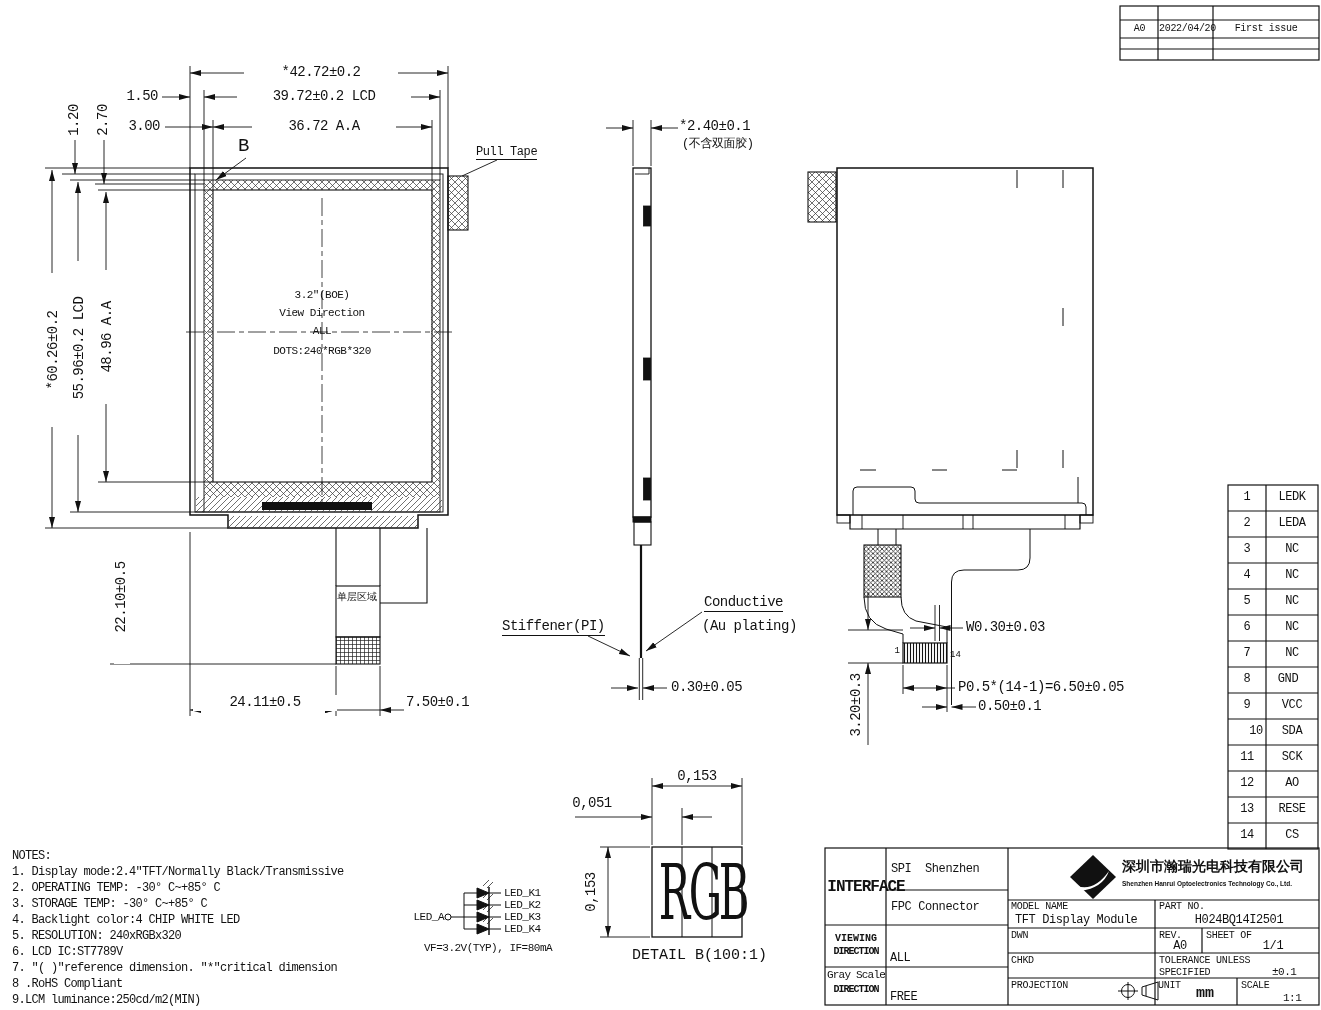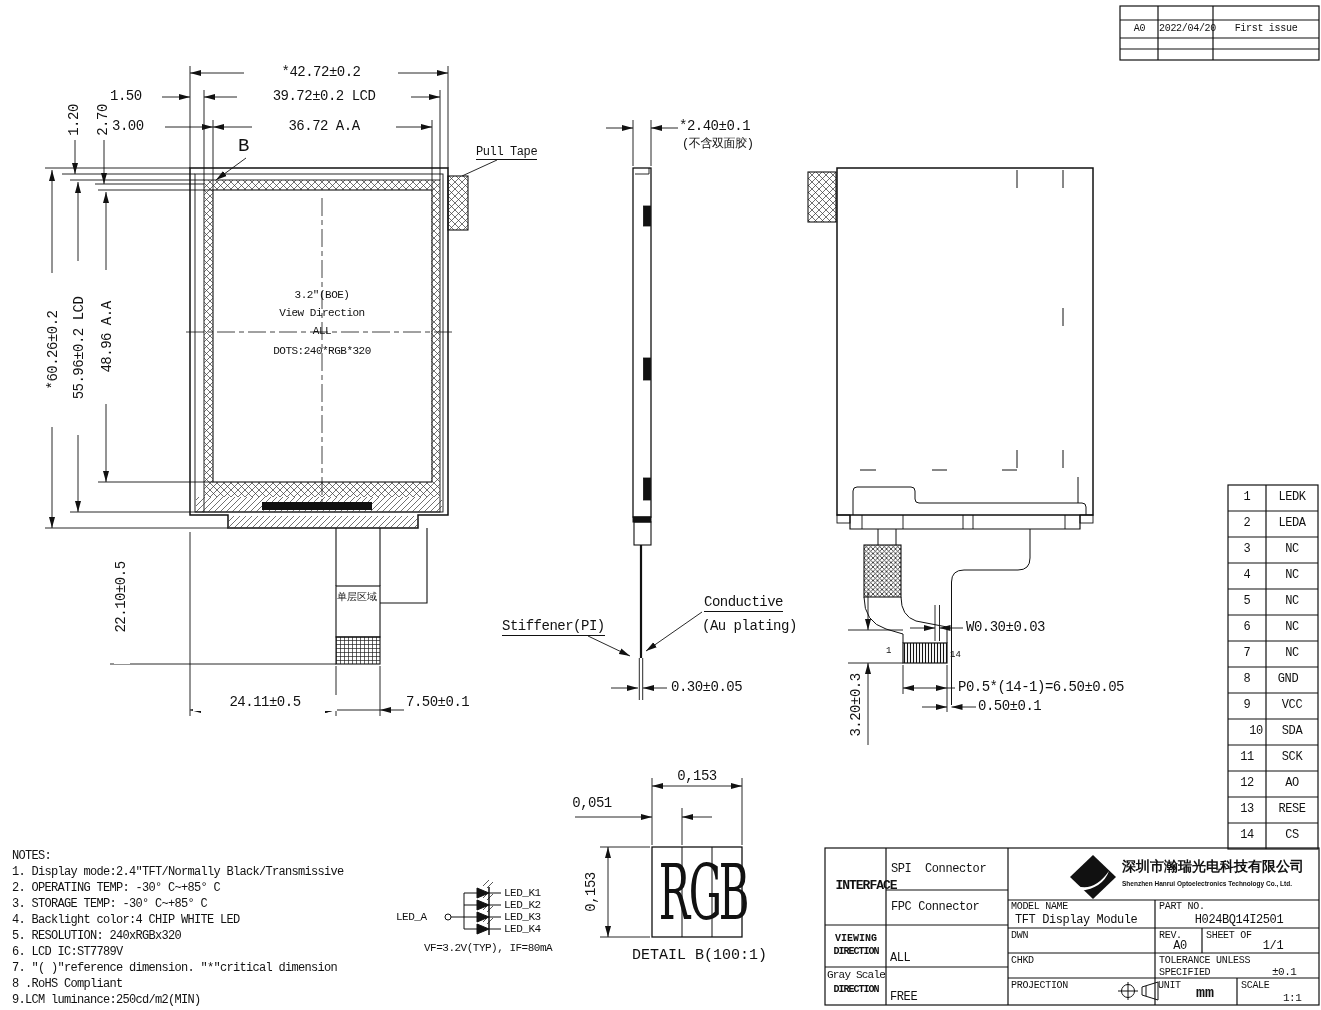--- a/index.html
+++ b/index.html
@@ -7,21 +7,21 @@
        font-family:"Liberation Mono","DejaVu Sans Mono",monospace;color:#111;overflow:hidden;}
   svg{position:absolute;left:0;top:0;}
   .t{position:absolute;white-space:pre;line-height:1.12;color:#111;}
   .d{font-size:14px;letter-spacing:-0.5px;}
   .s11{font-size:11px;letter-spacing:-0.5px;}
   .s12{font-size:12px;letter-spacing:-0.4px;}
   .s10{font-size:10px;letter-spacing:-0.3px;}
   .s9{font-size:9px;}
   .bg{background:#fff;padding:0 2px;}
   .c{text-align:center;}
-  .r{}
+  .r{text-align:right;}
   .rot{transform:rotate(-90deg);transform-origin:center;height:16px;}
   .ul{border-bottom:1px solid #111;}
   .b{font-weight:bold;}
   .note{font-size:12px;letter-spacing:-0.7px;line-height:16.1px;white-space:pre;}
   .glyph{font-family:"DejaVu Serif",serif;font-size:76px;line-height:86px;text-align:center;
          transform:scaleX(0.55);transform-origin:center;}
 </style>
 </head>
 <body>
 
@@ -383,22 +383,22 @@
 <div class="t s12 c" style="left:1266px;top:777px;width:52px">AO</div>
 <div class="t s12 c" style="left:1228px;top:803px;width:38px">13</div>
 <div class="t s12 c" style="left:1266px;top:803px;width:52px">RESE</div>
 <div class="t s12 c" style="left:1228px;top:829px;width:38px">14</div>
 <div class="t s12 c" style="left:1266px;top:829px;width:52px">CS</div>
 
 <div class="t s10 c" style="left:1121px;top:23px;width:37px">A0</div>
 <div class="t s10 c" style="left:1159px;top:23px;width:53px">2022/04/20</div>
 <div class="t s10 c" style="left:1214px;top:23px;width:104px">First issue</div>
 
-<div class="t b c" style="left:826px;top:879px;width:80px;font-size:13px;letter-spacing:-1px">INTERFACE</div>
-<div class="t s12" style="left:891px;top:863px">SPI  Connector</div>
+<div class="t b c" style="left:826px;top:879px;width:80px;font-size:16px;letter-spacing:-1px">INTERFACE</div>
+<div class="t s12" style="left:891px;top:863px">SPI  Shenzhen</div>
 <div class="t s12" style="left:891px;top:901px">FPC Connector</div>
 <div class="t b c" style="left:826px;top:933px;width:60px;font-size:10px">VIEWING</div>
 <div class="t b c" style="left:826px;top:946px;width:60px;font-size:10px;letter-spacing:-1px">DIRECTION</div>
 <div class="t s12" style="left:890px;top:952px">ALL</div>
 <div class="t c" style="left:826px;top:969px;width:60px;font-size:11px;letter-spacing:-0.8px">Gray Scale</div>
 <div class="t b c" style="left:826px;top:984px;width:60px;font-size:10px;letter-spacing:-1px">DIRECTION</div>
 <div class="t s12" style="left:890px;top:991px">FREE</div>
 <div class="t b" style="left:1122px;top:859px;font-size:14px;font-family:'Liberation Sans',sans-serif">深圳市瀚瑞光电科技有限公司</div>
 <div class="t b" style="left:1122px;top:880px;font-size:6.5px;font-family:'Liberation Sans',sans-serif">Shenzhen Hanrui Optoelectronics Technology Co., Ltd.</div>
 <div class="t s10" style="left:1011px;top:901px">MODEL NAME</div>

